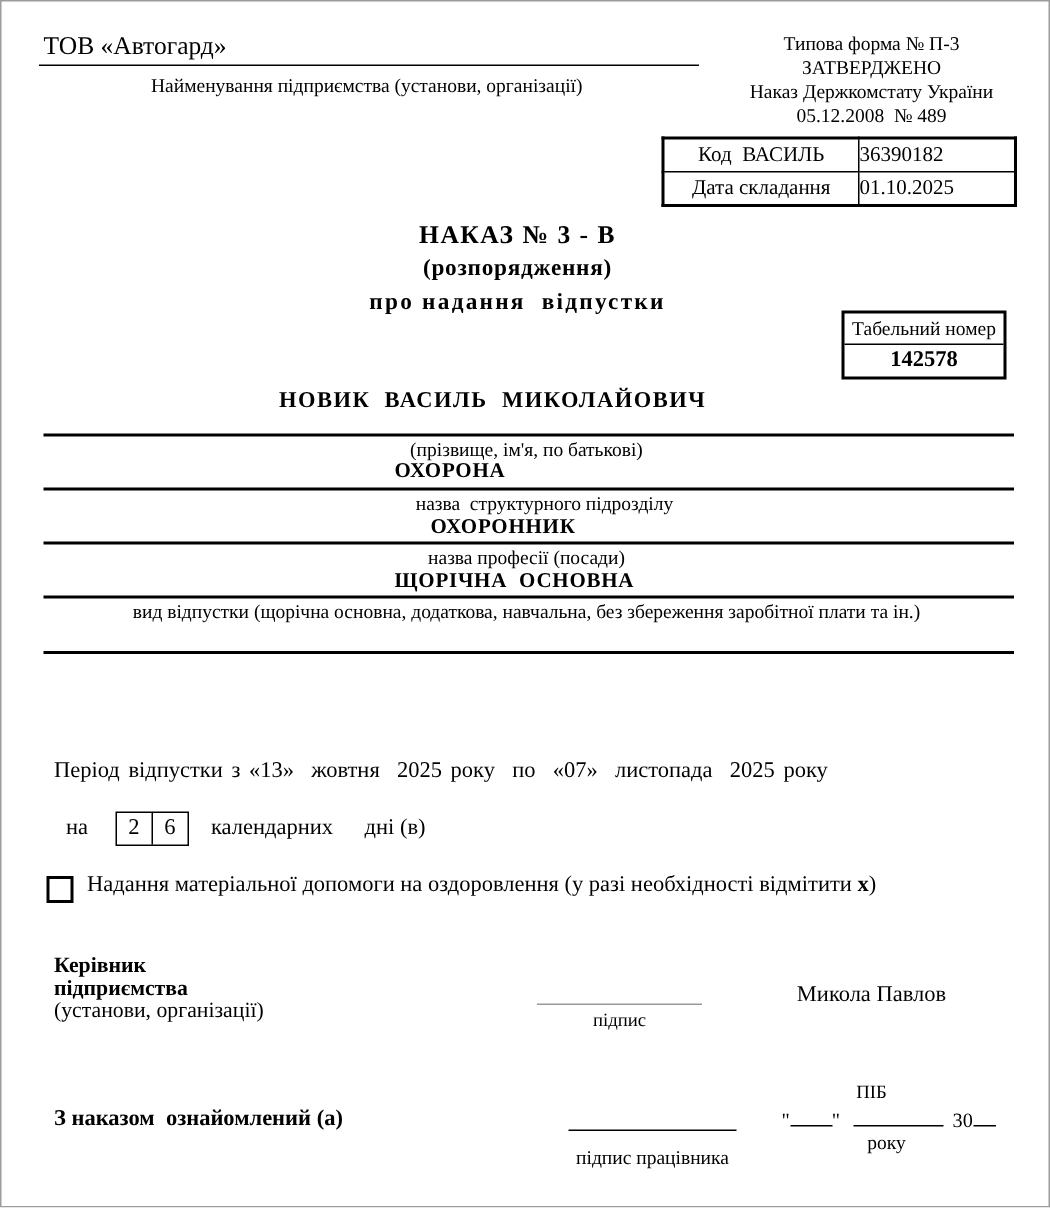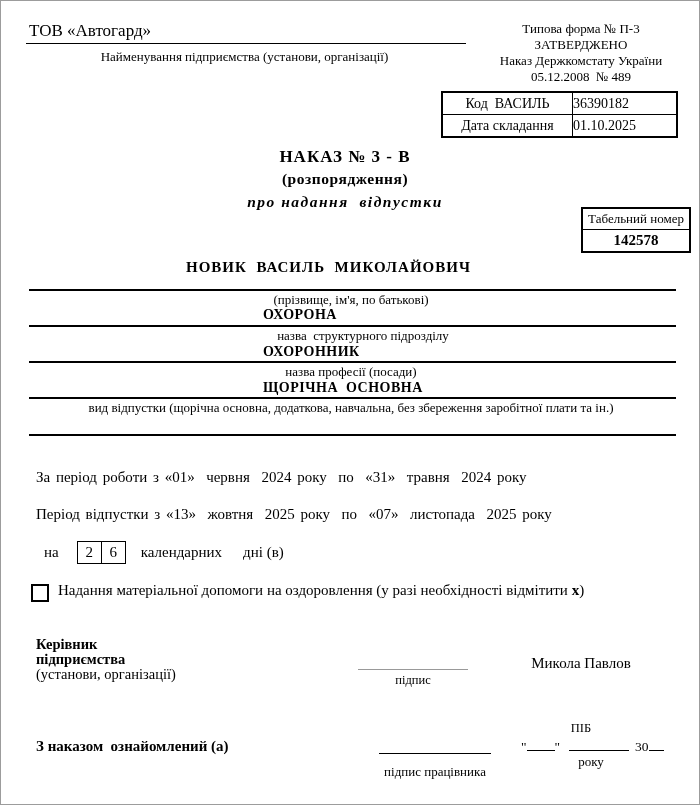--- a/index.html
+++ b/index.html
@@ -14,21 +14,21 @@
   .ctr{text-align:center;}
   .hline{position:absolute;border-top:2px solid #000;height:0;left:28px;width:647px;}
   .cap{position:absolute;left:0;width:700px;text-align:center;font-size:13px;}
   .fieldval{position:absolute;left:262px;font-weight:bold;font-size:14px;letter-spacing:.5px;white-space:pre-wrap;}
   .titleline{position:absolute;left:0;width:688px;text-align:center;font-weight:bold;}
   table.info{border-collapse:collapse;}
   table.info td{border:1.5px solid #000;height:21px;font-size:14px;padding:0;}
   table.info{border:2px solid #000;}
   td.lbl{width:129px;text-align:center;white-space:pre-wrap;}
   td.val{width:103px;padding-left:9px;}
-  .tabbox{position:absolute;left:580px;top:206px;width:110px;border:2px solid #000;box-sizing:border-box;}
+  .tabbox{position:absolute;left:560px;top:206px;width:110px;border:2px solid #000;box-sizing:border-box;}
   .tabbox .capt{font-size:13px;line-height:15px;text-align:center;padding:2px 4px 3px 4px;}
   .tabbox .num{border-top:1.5px solid #000;text-align:center;font-weight:bold;font-size:15px;height:21px;line-height:21px;}
   .daysrow{position:absolute;left:43px;top:540px;display:flex;align-items:center;font-size:15px;}
   .daybox{display:flex;margin-left:18px;border:1.5px solid #000;}
   .daycell{width:23px;height:21px;line-height:21px;text-align:center;font-size:15px;}
   .daycell+.daycell{border-left:1.5px solid #000;}
   .chkrow{position:absolute;left:30px;top:581px;display:flex;align-items:flex-start;font-size:15px;}
   .chk{width:14px;height:14px;border:2px solid #000;margin:2px 9px 0 0;flex:none;background:#fff;}
   .blank{display:inline-block;border-bottom:1.3px solid #000;height:13px;vertical-align:baseline;}
   .smallcap{font-size:12.5px;text-align:center;position:absolute;}
@@ -56,47 +56,46 @@
     </tr>
     <tr>
       <td class="lbl">Дата складання</td>
       <td class="val">01.10.2025</td>
     </tr>
   </tbody>
     </table>
 
   <div class="titleline" style="top:146px;font-size:17px;letter-spacing:1px;">НАКАЗ № 3 - В</div>
   <div class="titleline" style="top:169px;font-size:15.5px;letter-spacing:.5px;">(розпорядження)</div>
-  <div class="titleline pre" style="top:192px;font-size:15.5px;letter-spacing:1.5px;font-style:italic;">про надання  відпустки</div>
+  <div class="titleline pre" style="top:192px;font-size:15.5px;letter-spacing:1.5px;">про надання  відпустки</div>
 
   <div class="tabbox">
     <div class="capt">Табельний номер</div>
     <div class="num">142578</div>
   </div>
 
   <div class="abs pre" style="left:185px;top:258px;font-weight:bold;font-size:15px;letter-spacing:1px;">НОВИК  ВАСИЛЬ  МИКОЛАЙОВИЧ</div>
 
   <div class="hline" style="top:288px;"></div>
   <div class="cap" style="top:291px;">(прізвище, ім'я, по батькові)</div>
 
   <div class="fieldval" style="top:306px;">ОХОРОНА</div>
   <div class="hline" style="top:324px;"></div>
   <div class="cap pre" style="top:327px;padding-left:12px;">назва  структурного підрозділу</div>
 
-  <div class="fieldval" style="top:343px;">ОХОРОННИК</div>
+  <div class="fieldval" style="top:343px;margin-left:24px;">ОХОРОННИК</div>
   <div class="hline" style="top:360px;"></div>
   <div class="cap" style="top:363px;">назва професії (посади)</div>
 
   <div class="fieldval" style="top:379px;">ЩОРІЧНА  ОСНОВНА</div>
   <div class="hline" style="top:396px;"></div>
   <div class="cap" style="top:399px;">вид відпустки (щорічна основна, додаткова, навчальна, без збереження заробітної плати та ін.)</div>
 
   <div class="hline" style="top:433px;"></div>
 
-  <div class="abs pre" style="left:35px;top:468px;font-size:15px;word-spacing:2px;">За період роботи з «01»  червня  2024 року  по  «31»  травня  2024 року</div>
   <div class="abs pre" style="left:35px;top:505px;font-size:15px;word-spacing:2px;">Період відпустки з «13»  жовтня  2025 року  по  «07»  листопада  2025 року</div>
 
   <div class="daysrow">
     <span>на</span>
     <span class="daybox">
       <span class="daycell">2</span>
       <span class="daycell">6</span>
     </span>
     <span style="margin-left:15px;">календарних</span>
     <span style="margin-left:21px;">дні (в)</span>

